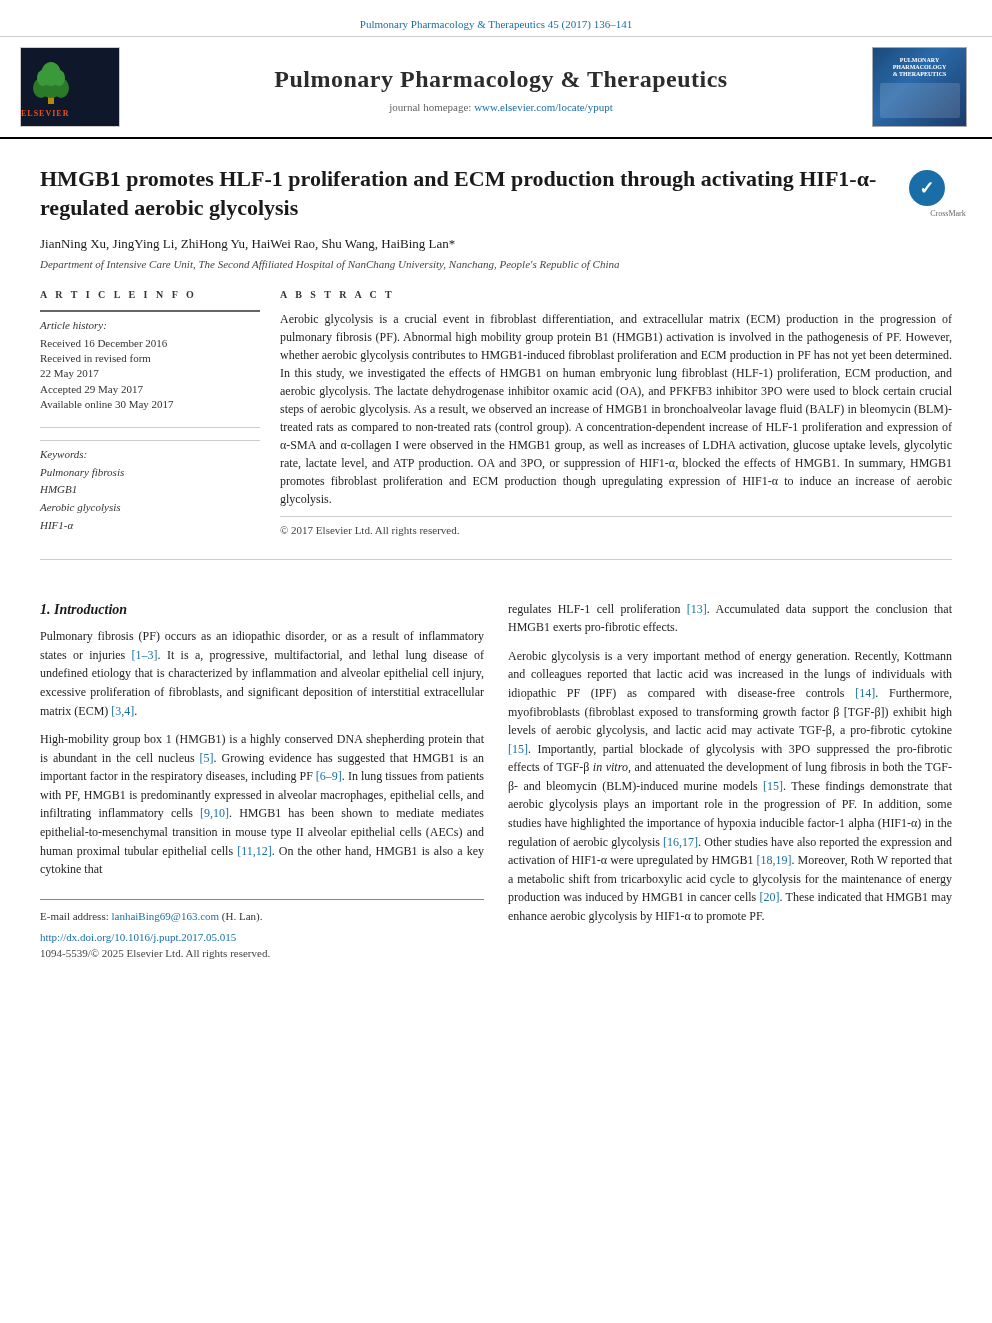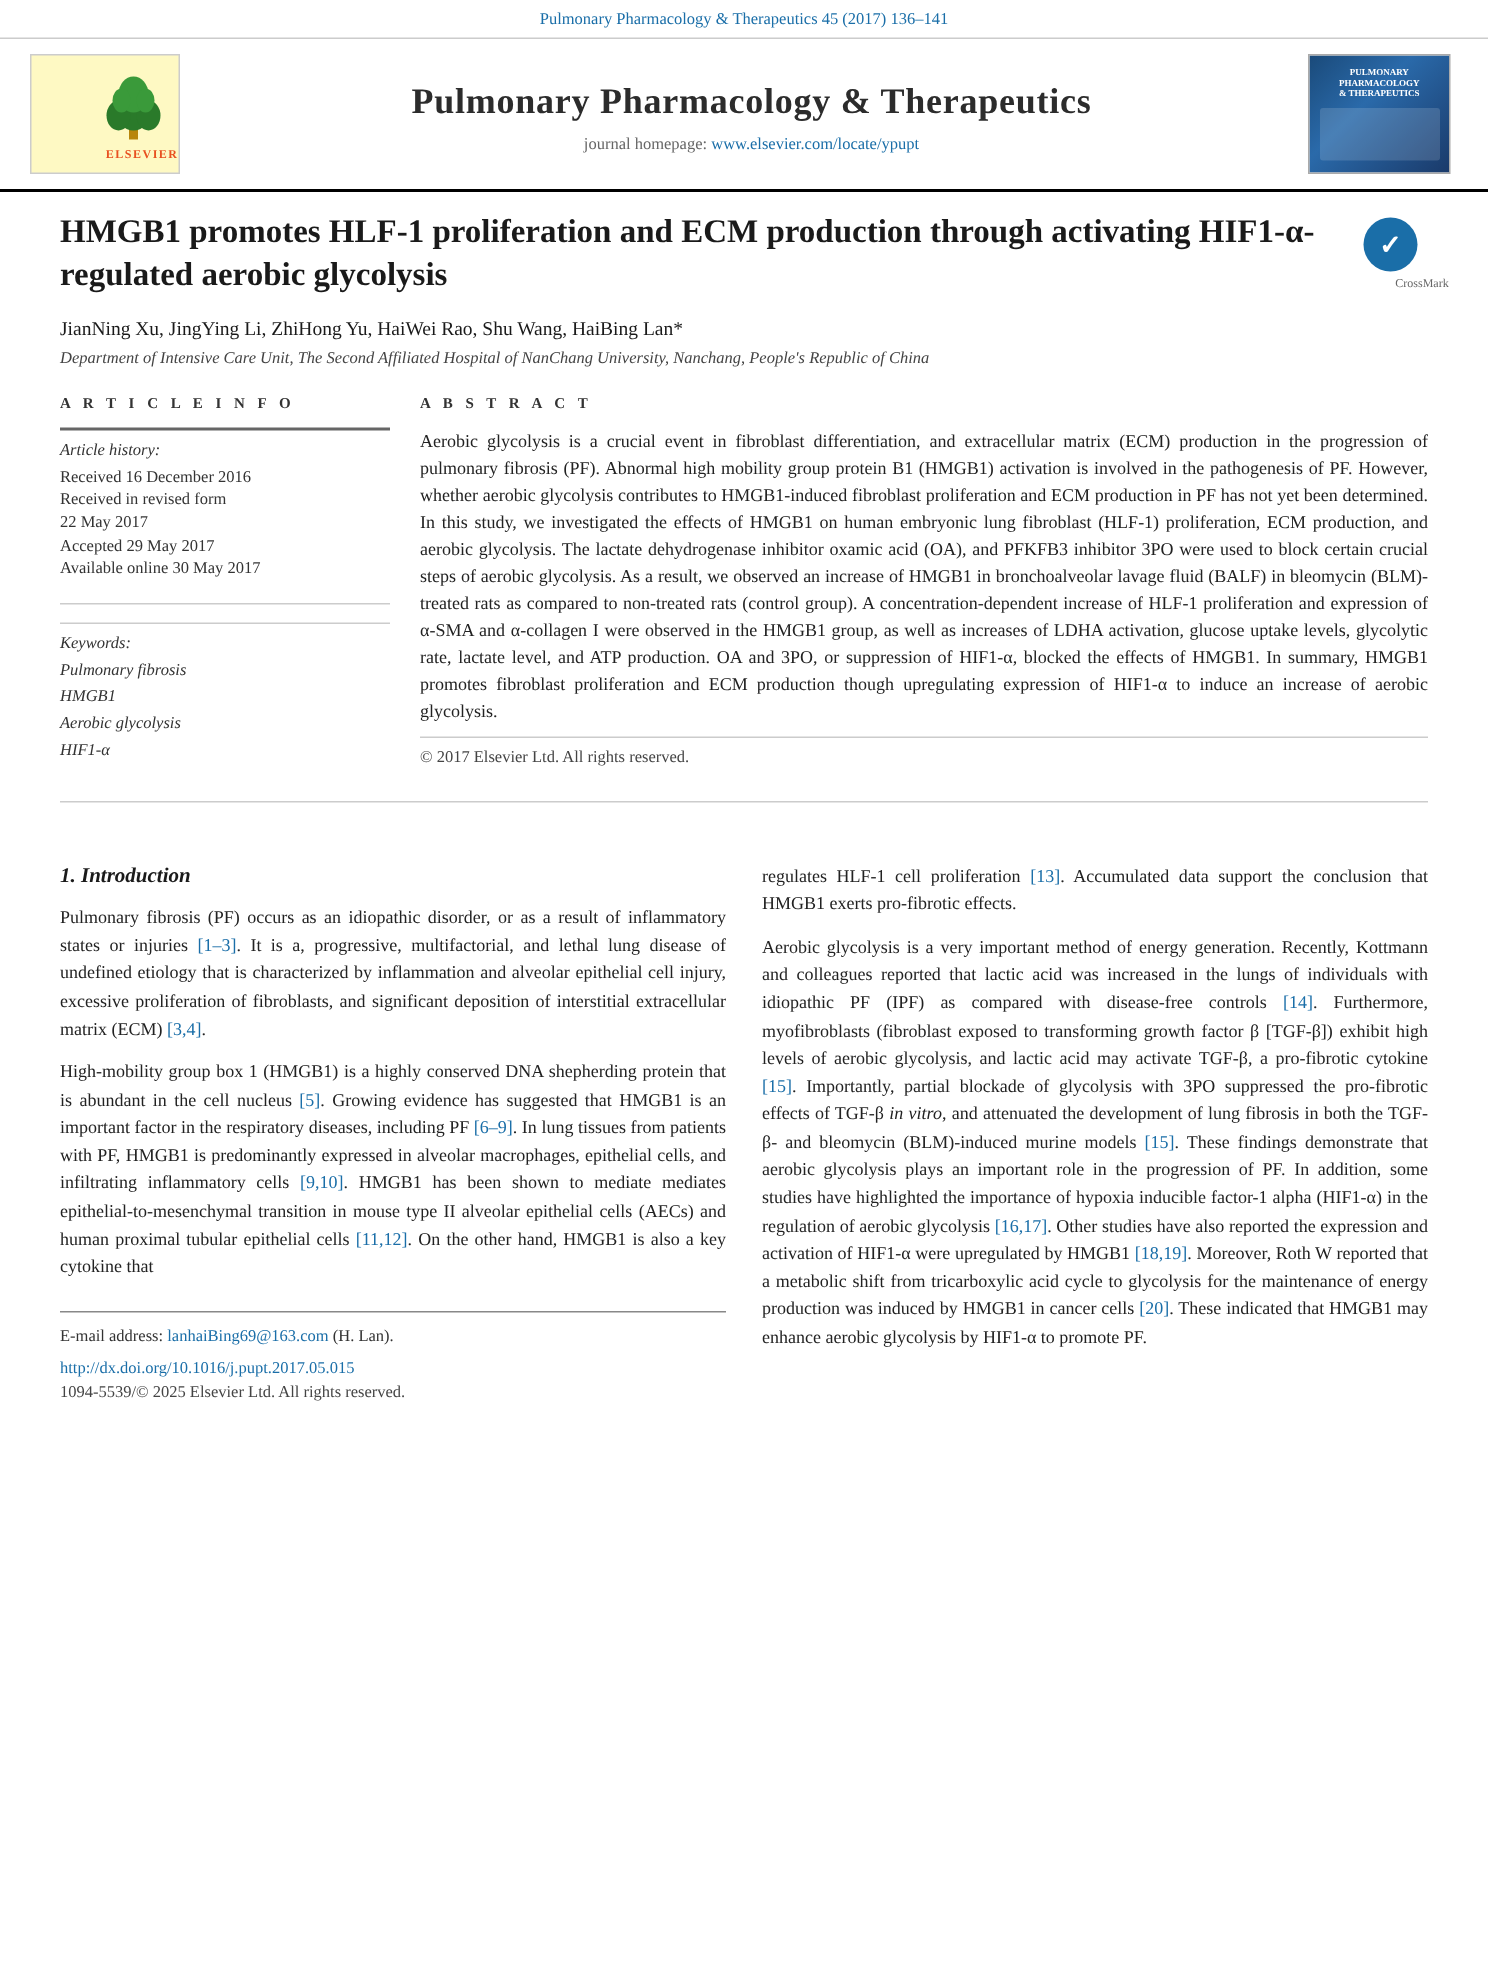--- a/index.html
+++ b/index.html
@@ -7,43 +7,43 @@
       font-family: "Times New Roman", Times, serif;
       background: #fff;
       color: #000;
       width: 992px;
       min-height: 1323px;
       font-size: 13px;
       line-height: 1.4;
     }
     .top-bar {
       text-align: center;
-      padding: 6px 0 4px;
+      padding: 17px 0 4px;
       font-size: 11px;
       color: #1a6ea8;
       border-bottom: 1px solid #ccc;
     }
     .journal-header {
       display: flex;
       align-items: center;
       padding: 10px 20px;
       border-bottom: 2px solid #000;
       gap: 10px;
     }
     .journal-header-left {
       width: 110px;
       flex-shrink: 0;
     }
     .elsevier-logo {
       width: 100px;
       height: 80px;
-      background: #fef9c3;
+      background: #0f172a;
       border: 1px solid #ccc;
       display: flex;
-      align-items: flex-end;
+      align-items: flex-start;
       justify-content: center;
       flex-direction: column;
       font-size: 9px;
     }
     .elsevier-logo .tree-svg {
       width: 60px;
       height: 50px;
     }
     .elsevier-text {
       font-size: 8px;
@@ -99,21 +99,21 @@
       padding: 4px;
       flex-direction: column;
     }
     .journal-cover-title {
       font-weight: bold;
       font-size: 6px;
       line-height: 1.2;
       text-transform: uppercase;
     }
     .main-content {
-      padding: 12px 40px;
+      padding: 26px 40px;
     }
     .article-title-section {
       display: flex;
       align-items: flex-start;
       margin-bottom: 12px;
       gap: 10px;
     }
     .article-title {
       font-size: 22px;
       font-weight: bold;

